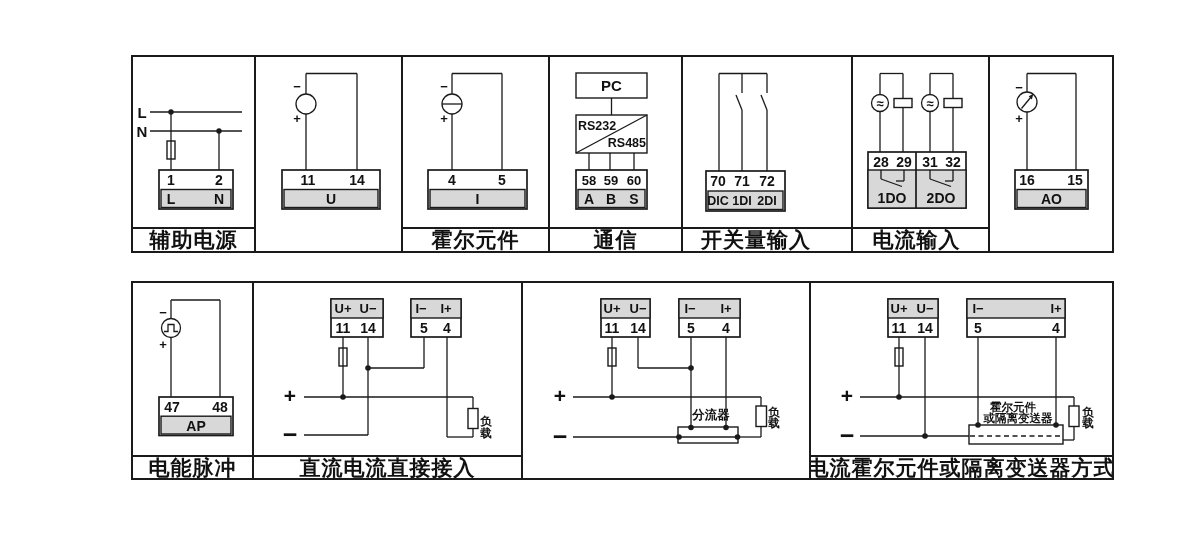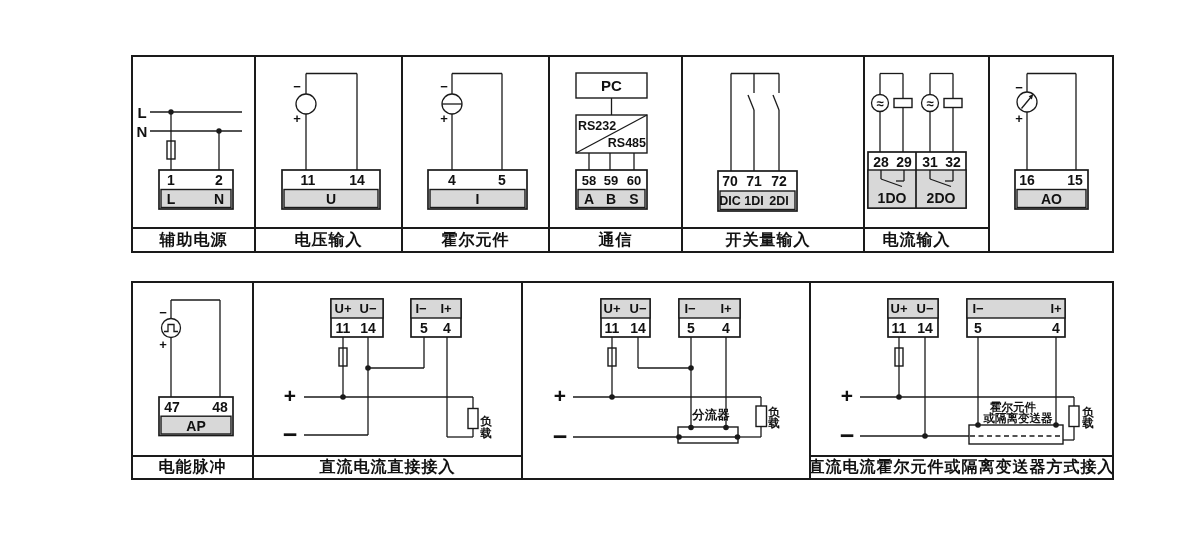--- a/index.html
+++ b/index.html
@@ -5,21 +5,21 @@
   *{margin:0;padding:0;box-sizing:border-box}
   html,body{background:#fff}
   .sheet{position:relative;width:1200px;height:535px;background:#fff;overflow:hidden;
          font-family:"Liberation Sans",sans-serif;color:#111}
   .row{position:absolute;border:2px solid #1a1a1a;background:#fff}
   .panel{position:absolute;top:0;height:100%;border-right:2px solid #1a1a1a}
   .panel.last{border-right:none}
   .panel svg{position:absolute;left:0;top:0;display:block}
   .ptitle{position:absolute;left:0;right:0;bottom:0;border-top:2px solid #1a1a1a;
           display:flex;align-items:center;justify-content:center;
-          font-weight:bold;font-size:16px;letter-spacing:1px;white-space:nowrap;overflow:hidden}
+          font-weight:bold;font-size:21px;letter-spacing:1px;white-space:nowrap;overflow:hidden}
   .bandT{height:24px}
   .bandB{height:23px}
   svg text{font-family:"Liberation Sans",sans-serif;font-weight:bold;fill:#111;
            text-anchor:middle;dominant-baseline:central}
   .as{text-anchor:start}.ae{text-anchor:end}
   .t11{font-size:11.5px}.t12{font-size:12.5px}.t13{font-size:13px}
   .t14{font-size:14px}.t15{font-size:15px}.t22{font-size:21px}.t26{font-size:25px}
   .w{stroke:#1a1a1a;stroke-width:1.3;fill:none}
   .w2{stroke:#1a1a1a;stroke-width:1.7;fill:none}
   .bx{stroke:#1a1a1a;stroke-width:1.7;fill:#fff}
@@ -73,21 +73,20 @@
         <text class="t13" x="41" y="29">−</text>
         <text class="t13" x="41" y="61">+</text>
         <g>
           <rect class="bx" x="26" y="113" width="98" height="39"></rect>
           <rect class="gx" x="28" y="132.5" width="94" height="18"></rect>
           <text class="t14" x="52" y="123">11</text>
           <text class="t14" x="101" y="123">14</text>
           <text class="t14" x="75" y="142">U</text>
         </g>
       </svg>
-      <div class="ptitle bandT">电压输入</div>
     </div>
 
     <div class="panel" style="left:270px;width:147px">
       <svg width="145" height="170" viewBox="0 0 145 170">
         <g>
           <line class="w" x1="49" y1="16.5" x2="99" y2="16.5"></line>
           <line class="w" x1="99" y1="16.5" x2="99" y2="113"></line>
           <line class="w" x1="49" y1="16.5" x2="49" y2="37"></line>
           <line class="w" x1="49" y1="57" x2="49" y2="113"></line>
           <circle class="w" cx="49" cy="47" r="10"></circle>
@@ -129,21 +128,21 @@
           <text class="t13" x="61" y="123">59</text>
           <text class="t13" x="84" y="123">60</text>
           <text class="t14" x="39" y="142">A</text>
           <text class="t14" x="61" y="142">B</text>
           <text class="t14" x="84" y="142">S</text>
         </g>
       </svg>
       <div class="ptitle bandT">通信</div>
     </div>
 
-    <div class="panel" style="left:540px;width:192px">
+    <div class="panel" style="left:528px;width:192px">
       <svg width="170" height="170" viewBox="0 0 170 170">
         <g>
           <line class="w" x1="58" y1="16.5" x2="106" y2="16.5"></line>
           <line class="w" x1="58" y1="16.5" x2="58" y2="114"></line>
           <line class="w" x1="81" y1="16.5" x2="81" y2="36"></line>
           <line class="w" x1="81" y1="53" x2="75" y2="38"></line>
           <line class="w" x1="81" y1="53" x2="81" y2="114"></line>
           <line class="w" x1="106" y1="16.5" x2="106" y2="36"></line>
           <line class="w" x1="106" y1="53" x2="100" y2="38"></line>
           <line class="w" x1="106" y1="53" x2="106" y2="114"></line>

